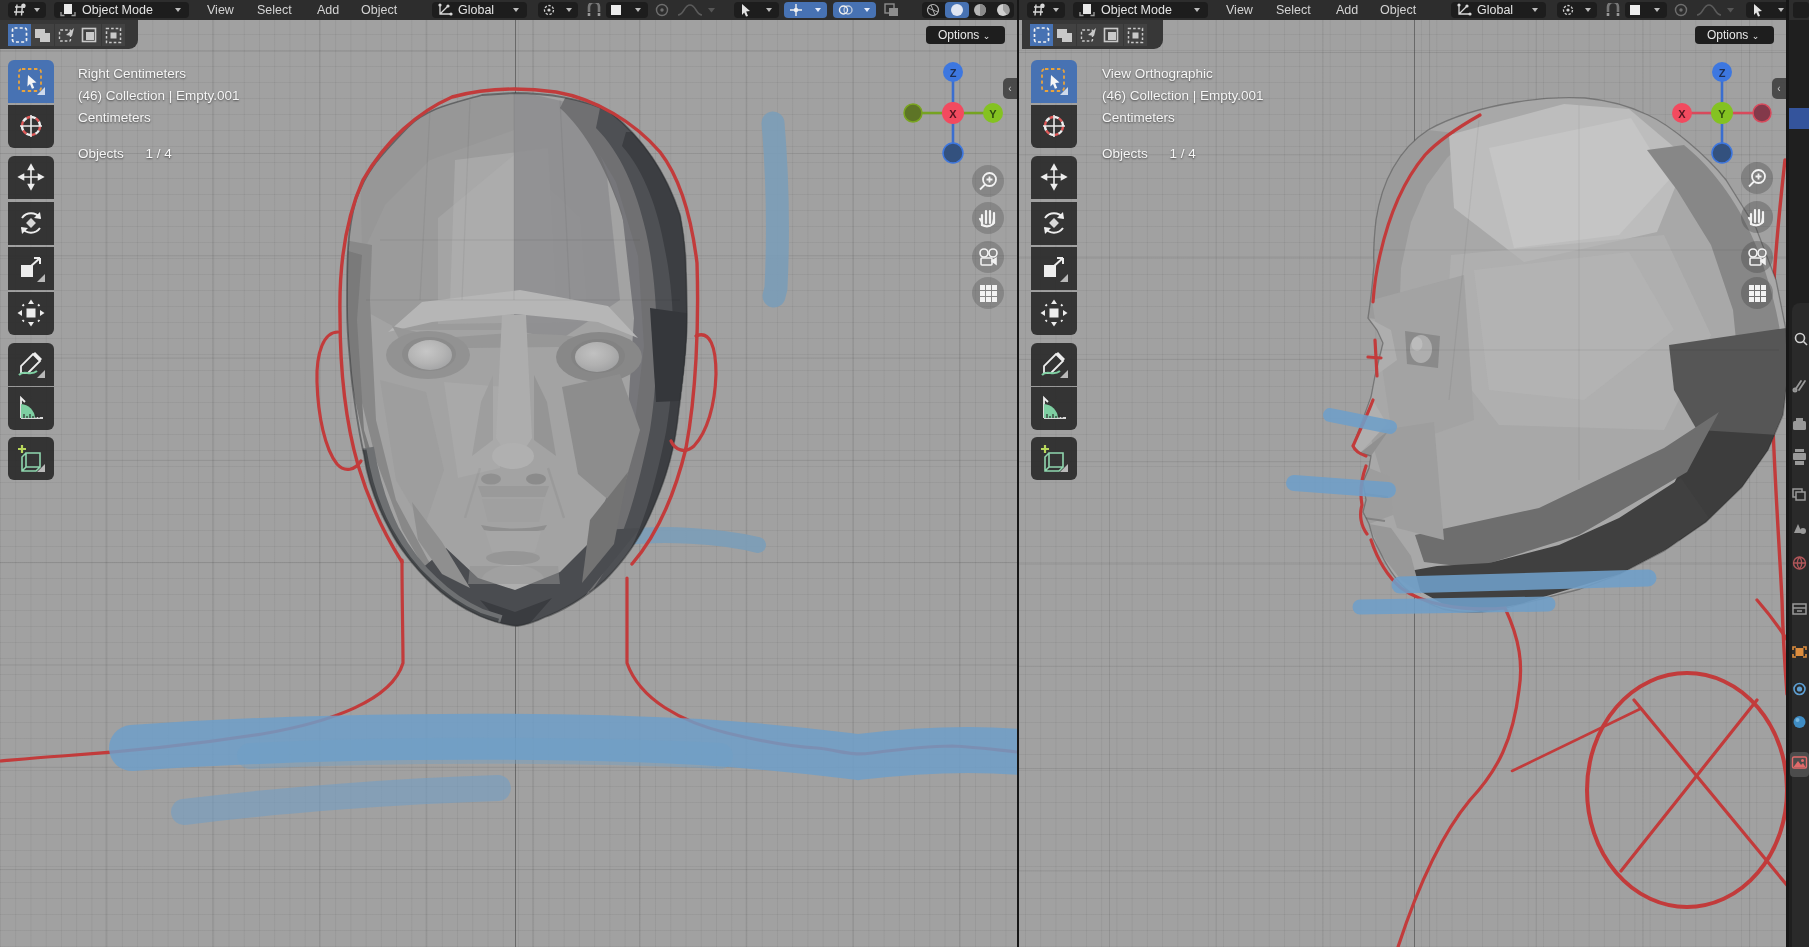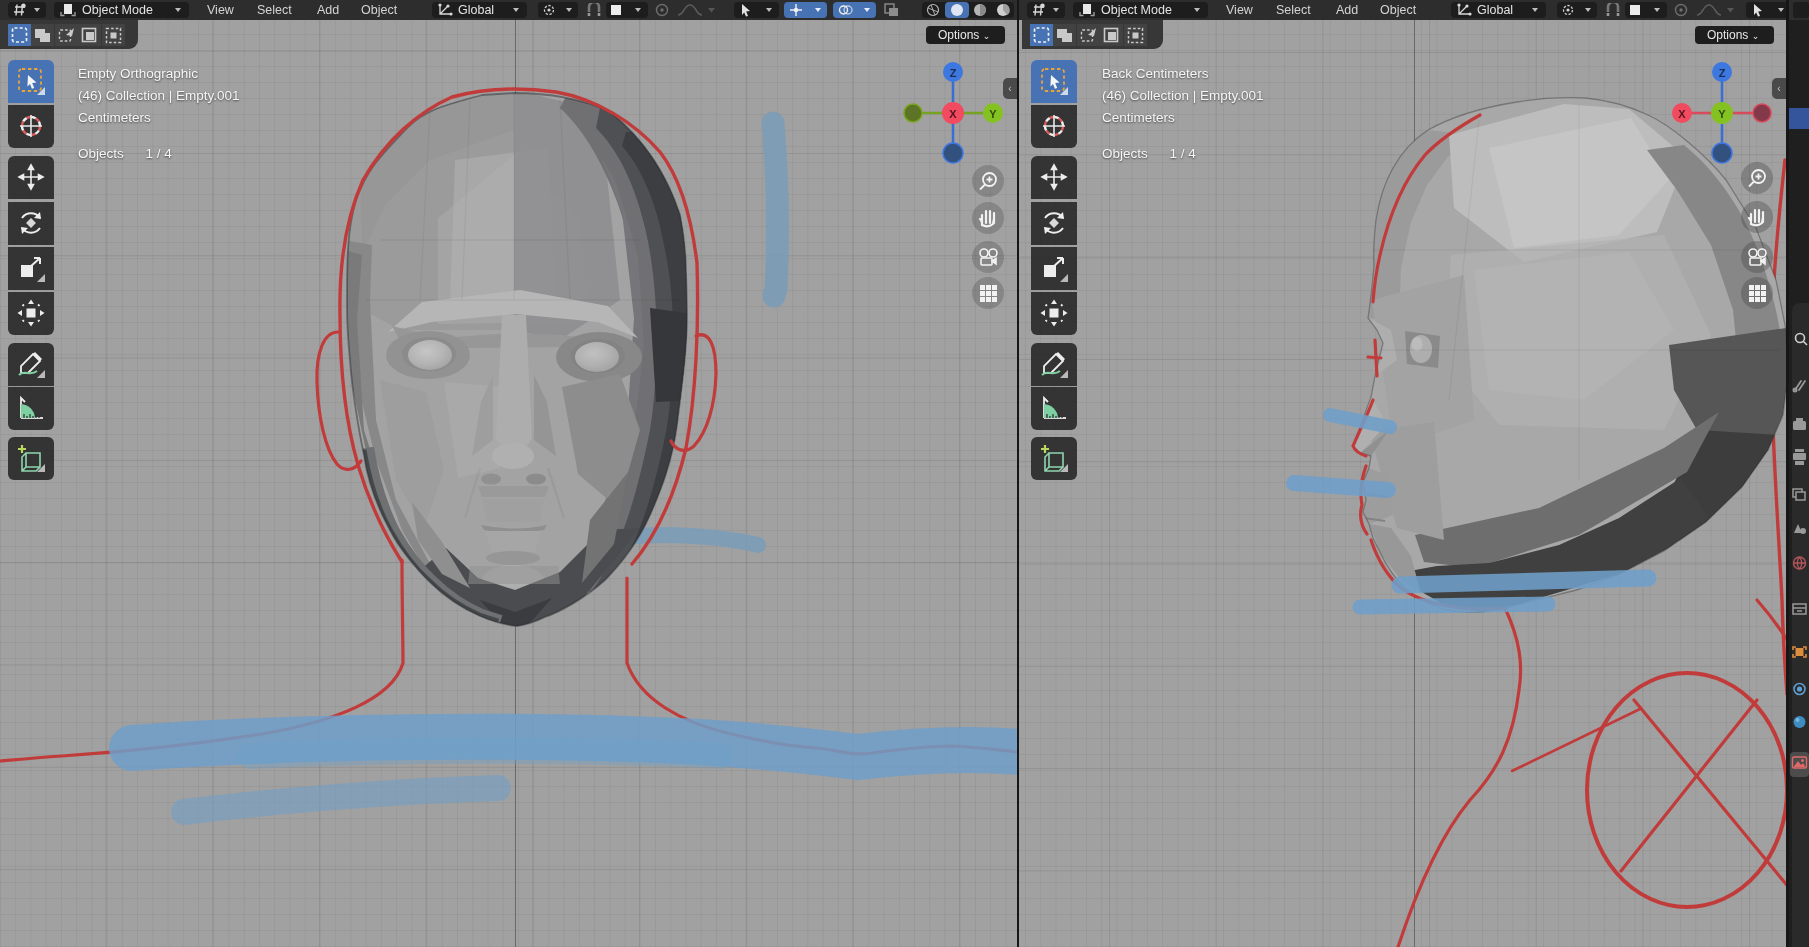--- a/index.html
+++ b/index.html
@@ -350,21 +350,21 @@
       </div>
       <div class="tbtn" style="top:437px;border-radius:6px">
         <svg width="30" height="30" style="left:8px;top:6px" viewBox="0 0 30 30">
             <path d="M10,10 L24,10 L24,24 L10,24 Z M10,10 L6,14 L6,28 L20,28 L24,24 M10,24 L6,28" fill="none" stroke="#8fd6ae" stroke-width="1.6"></path>
             <path d="M6,2 L6,10 M2,6 L10,6" stroke="#b9d85c" stroke-width="2.2"></path>
             <path d="M46,43 L38,43 L46,35 Z" fill="#b9b9b9" transform="translate(-17,-14)"></path>
           </svg>
       </div>
     </div>
 
-    <div class="ovl" style="left:78px; top:66px;">Empty Orthographic</div>
+    <div class="ovl" style="left:78px; top:66px;">Right Centimeters</div>
     <div class="ovl" style="left:78px; top:88px;">(46) Collection | Empty.001</div>
     <div class="ovl" style="left:78px; top:110px;">Centimeters</div>
     <div class="ovl" style="left:78px; top:146px;">Objects <span style="margin-left:18px">1 / 4</span></div>
     <div class="opts" style="left:926px;"><span style="margin-left:12px">Options</span> <span style="font-size:9px">⌄</span></div>
     <div class="sidetab" style="left:1003px;">‹</div>
     <svg width="140" height="140" style="left:883px;top:43px" viewBox="0 0 140 140">
       <line x1="70" y1="29" x2="70" y2="110" stroke="#3a6ed0" stroke-width="2.6"></line>
       <line x1="30" y1="70" x2="110" y2="70" stroke="#76a321" stroke-width="2.6"></line>
       <circle cx="30" cy="70" r="9" fill="#5d7426" stroke="#79a51f" stroke-width="1.5"></circle>
       <circle cx="70" cy="29" r="10" fill="#3d77e0"></circle>
@@ -659,21 +659,21 @@
           </svg>
       </div>
       <div class="tbtn" style="top:437px;border-radius:6px">
         <svg width="30" height="30" style="left:8px;top:6px" viewBox="0 0 30 30">
             <path d="M10,10 L24,10 L24,24 L10,24 Z M10,10 L6,14 L6,28 L20,28 L24,24 M10,24 L6,28" fill="none" stroke="#8fd6ae" stroke-width="1.6"></path>
             <path d="M6,2 L6,10 M2,6 L10,6" stroke="#b9d85c" stroke-width="2.2"></path>
             <path d="M46,43 L38,43 L46,35 Z" fill="#b9b9b9" transform="translate(-17,-14)"></path>
           </svg>
       </div>
     </div>
-    <div class="ovl" style="left:83px; top:66px;">Back Centimeters</div>
+    <div class="ovl" style="left:83px; top:66px;">View Orthographic</div>
     <div class="ovl" style="left:83px; top:88px;">(46) Collection | Empty.001</div>
     <div class="ovl" style="left:83px; top:110px;">Centimeters</div>
     <div class="ovl" style="left:83px; top:146px;">Objects <span style="margin-left:18px">1 / 4</span></div>
     <div class="opts" style="left:676px;"><span style="margin-left:12px">Options</span> <span style="font-size:9px">⌄</span></div>
     <div class="sidetab" style="left:753px;">‹</div>
     <svg width="140" height="140" style="left:633px;top:43px" viewBox="0 0 140 140">
       <line x1="70" y1="29" x2="70" y2="110" stroke="#3a6ed0" stroke-width="2.6"></line>
       <line x1="30" y1="70" x2="110" y2="70" stroke="#d84a5c" stroke-width="2.6"></line>
       <circle cx="110" cy="70" r="9" fill="#83394a" stroke="#d84a5c" stroke-width="1.5"></circle>
       <circle cx="70" cy="29" r="10" fill="#3d77e0"></circle>

